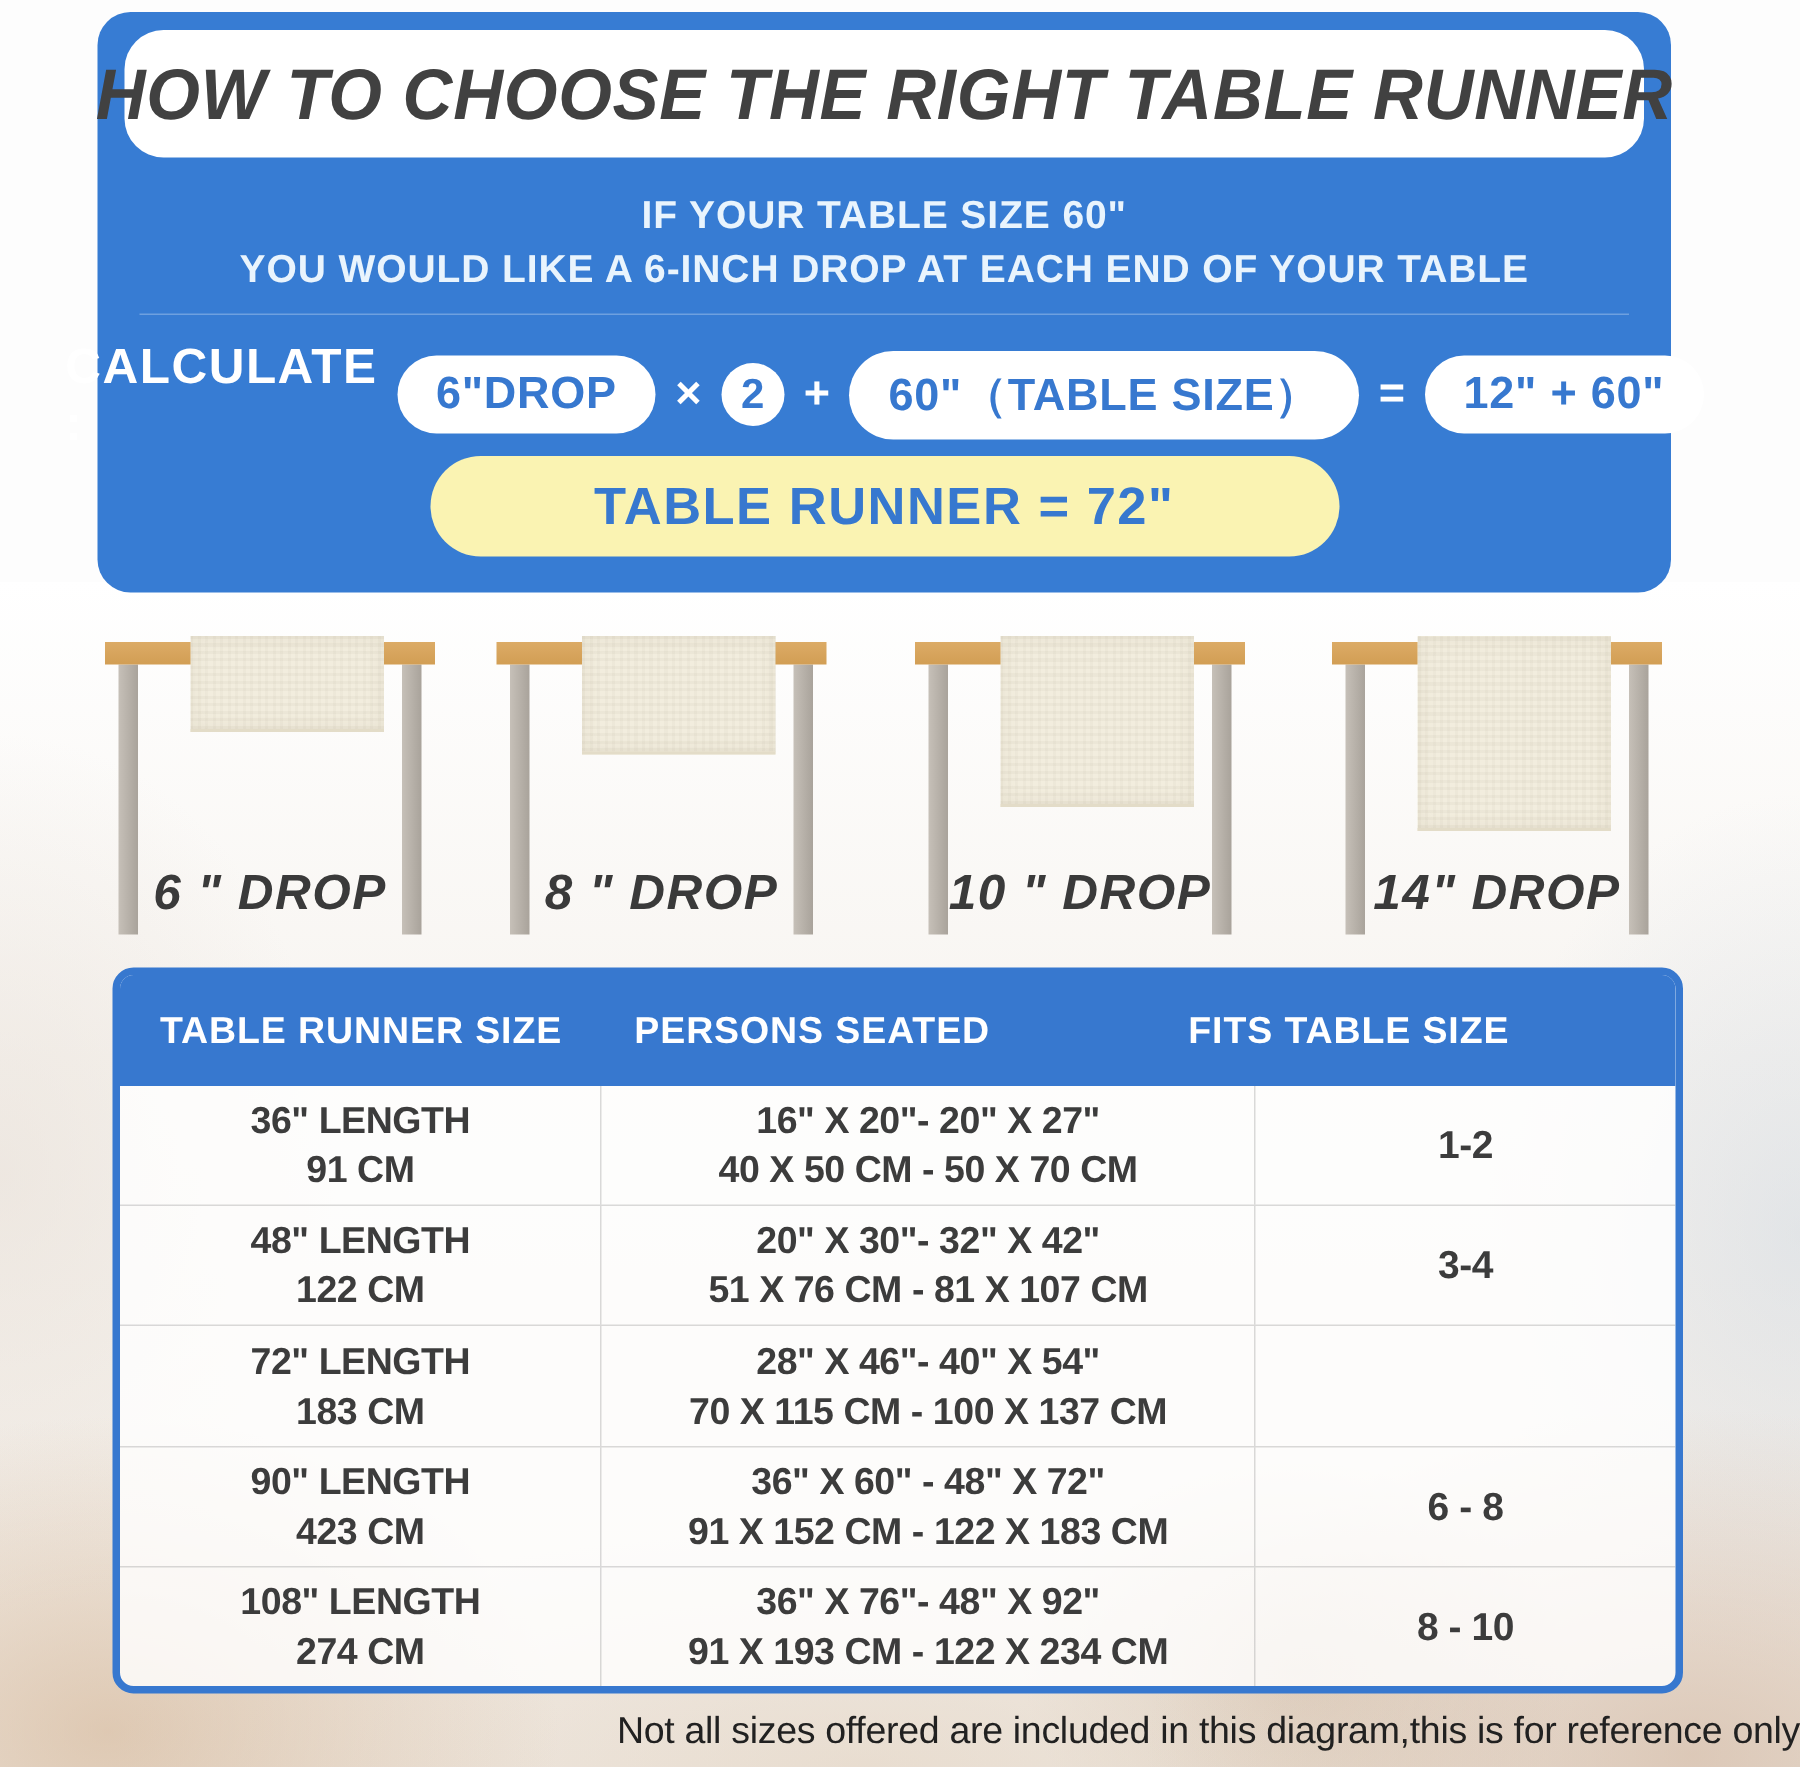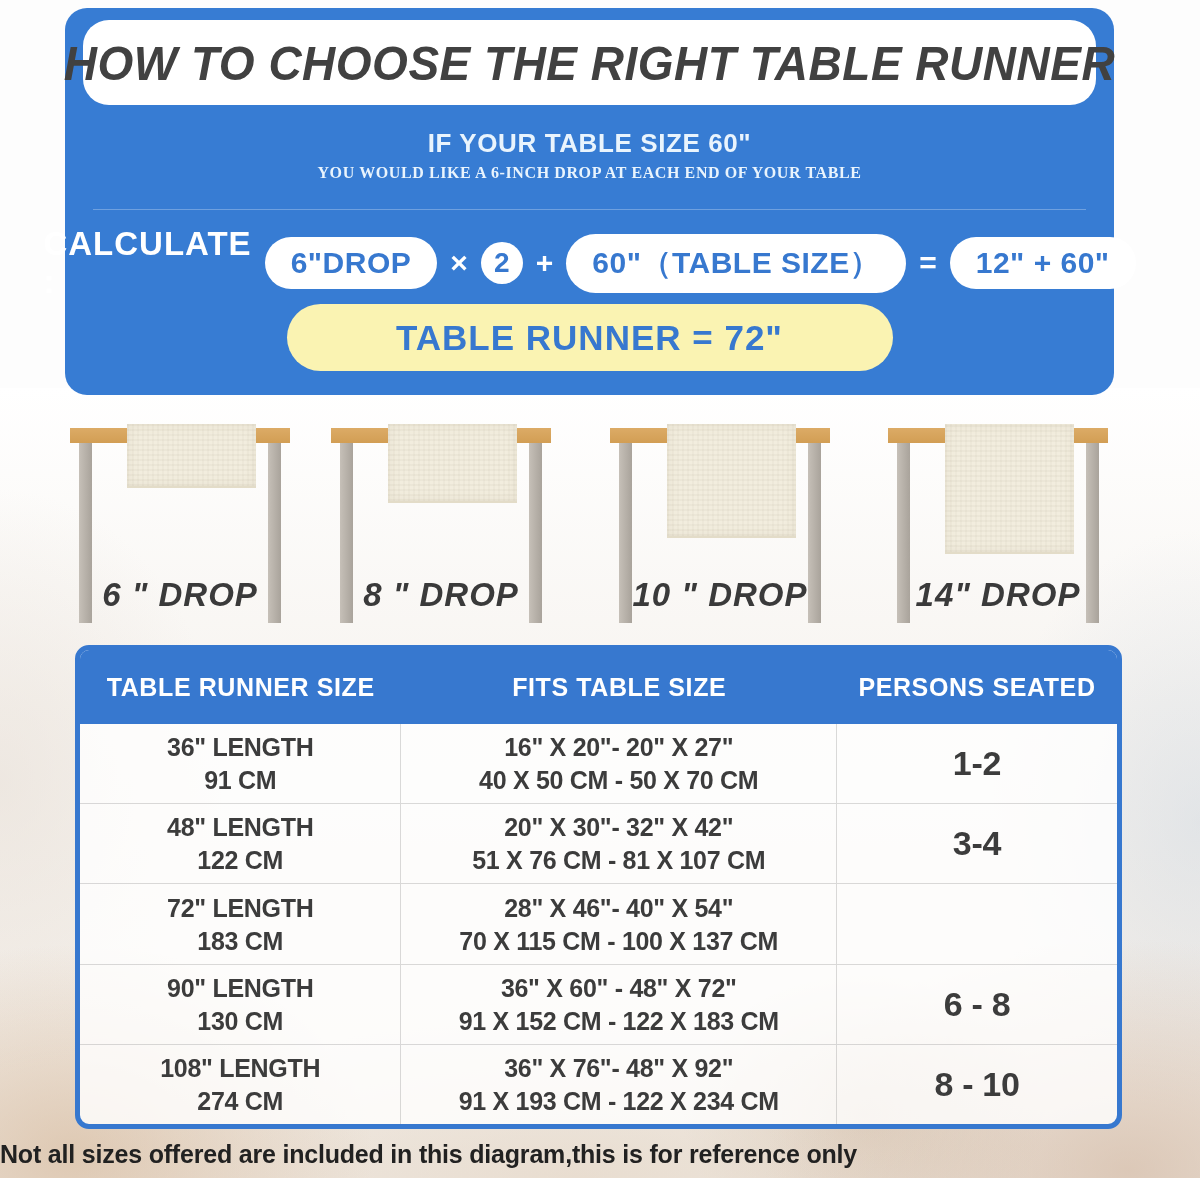--- a/index.html
+++ b/index.html
@@ -35,21 +35,21 @@
   }
   .title-banner h1 {
     font-size:46px; font-weight:bold; font-style:italic; color:#414141;
     white-space:nowrap; letter-spacing:0.5px; transform:scaleY(1.04);
   }
   .sub {
     position:absolute; left:0; width:100%; text-align:center;
     color:#e9f4fd; font-weight:bold; letter-spacing:0.6px;
   }
   .sub1 { top:120px; font-size:26px; }
-  .sub2 { top:156px; font-size:16px;font-family:Liberation Serif, serif; }
+  .sub2 { top:156px; font-size:26px; }
   .hero-divider {
     position:absolute; left:28px; right:28px; top:201px; height:1px;
     background:rgba(255,255,255,0.28);
   }
   .calc-row {
     position:absolute; left:0; top:226px; width:100%; height:58px;
     display:flex; align-items:center; justify-content:center; gap:13px;
   }
   .calc-label { color:#ffffff; font-weight:bold; font-size:33px; letter-spacing:1px; }
   .pill {
@@ -117,26 +117,26 @@
   .col1 { width:31%; } .col2 { width:42%; } .col3 { width:27%; }
   .tbody { flex:1; display:flex; flex-direction:column; }
   .tr { flex:1; display:flex; border-top:1px solid rgba(150,150,150,0.35); }
   .tr:first-child { border-top:none; }
   .td {
     display:flex; flex-direction:column; align-items:center; justify-content:center;
     gap:3px; text-align:center;
     font-weight:bold; color:#3c3c3c; font-size:25px; letter-spacing:-0.3px; line-height:1.2;
   }
   .td.col1, .td.col2 { border-right:1px solid rgba(150,150,150,0.35); }
-  .persons { font-size:34px; }
+  .persons { font-size:26px; }
 
   
   .footnote {
-    position:absolute; left:0; top:1140px; width:100%; text-align:left;
-    font-size:25px; font-weight:bold; color:#212121; letter-spacing:-0.2px;
+    position:absolute; left:0; top:1140px; width:100%; text-align:right;
+    font-size:25px; font-weight:normal; color:#212121; letter-spacing:-0.2px;
   }
 </style>
 </head>
 <body>
 
 <div class="page">
 
   <div class="photo-bg"></div>
 
   <section class="hero">
@@ -188,22 +188,22 @@
       <div class="tabletop"></div>
       <div class="leg leg-l"></div>
       <div class="leg leg-r"></div>
       <div class="illo-label">14" DROP</div>
     </div>
   </section>
 
   <section class="size-table">
     <div class="thead">
       <div class="th col1">TABLE RUNNER SIZE</div>
+      <div class="th col3">PERSONS SEATED</div>
       <div class="th col2">FITS TABLE SIZE</div>
-      <div class="th col3">PERSONS SEATED</div>
     </div>
     <div class="tbody">
 
       <div class="tr">
         <div class="td col1">
           <span>36" LENGTH</span>
           <span>91 CM</span>
         </div>
         <div class="td col2">
           <span>16" X 20"- 20" X 27"</span>
@@ -231,21 +231,21 @@
         </div>
         <div class="td col2">
           <span>28" X 46"- 40" X 54"</span>
           <span>70 X 115 CM - 100 X 137 CM</span>
         </div>
       </div>
 
       <div class="tr">
         <div class="td col1">
           <span>90" LENGTH</span>
-          <span>130 CM</span>
+          <span>423 CM</span>
         </div>
         <div class="td col2">
           <span>36" X 60" - 48" X 72"</span>
           <span>91 X 152 CM - 122 X 183 CM</span>
         </div>
         <div class="td col3 persons">6 - 8</div>
       </div>
 
       <div class="tr">
         <div class="td col1">

